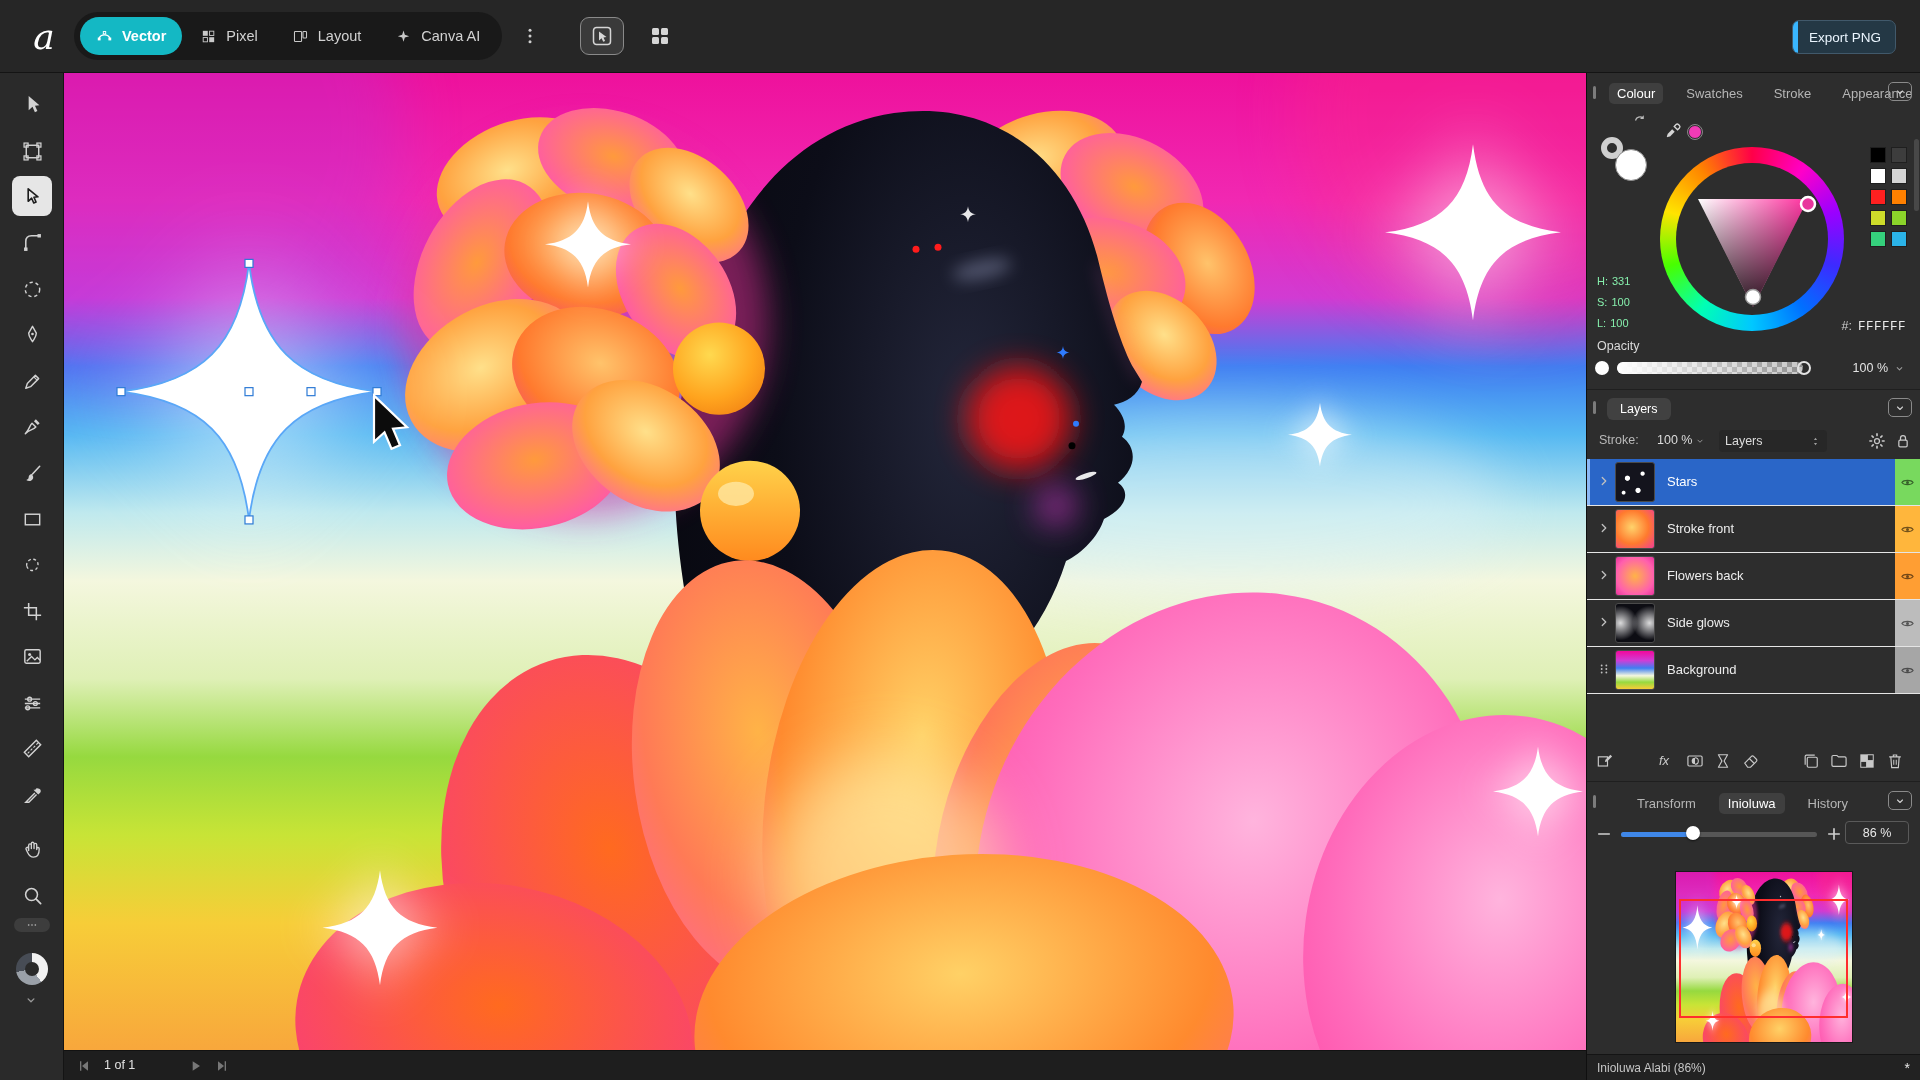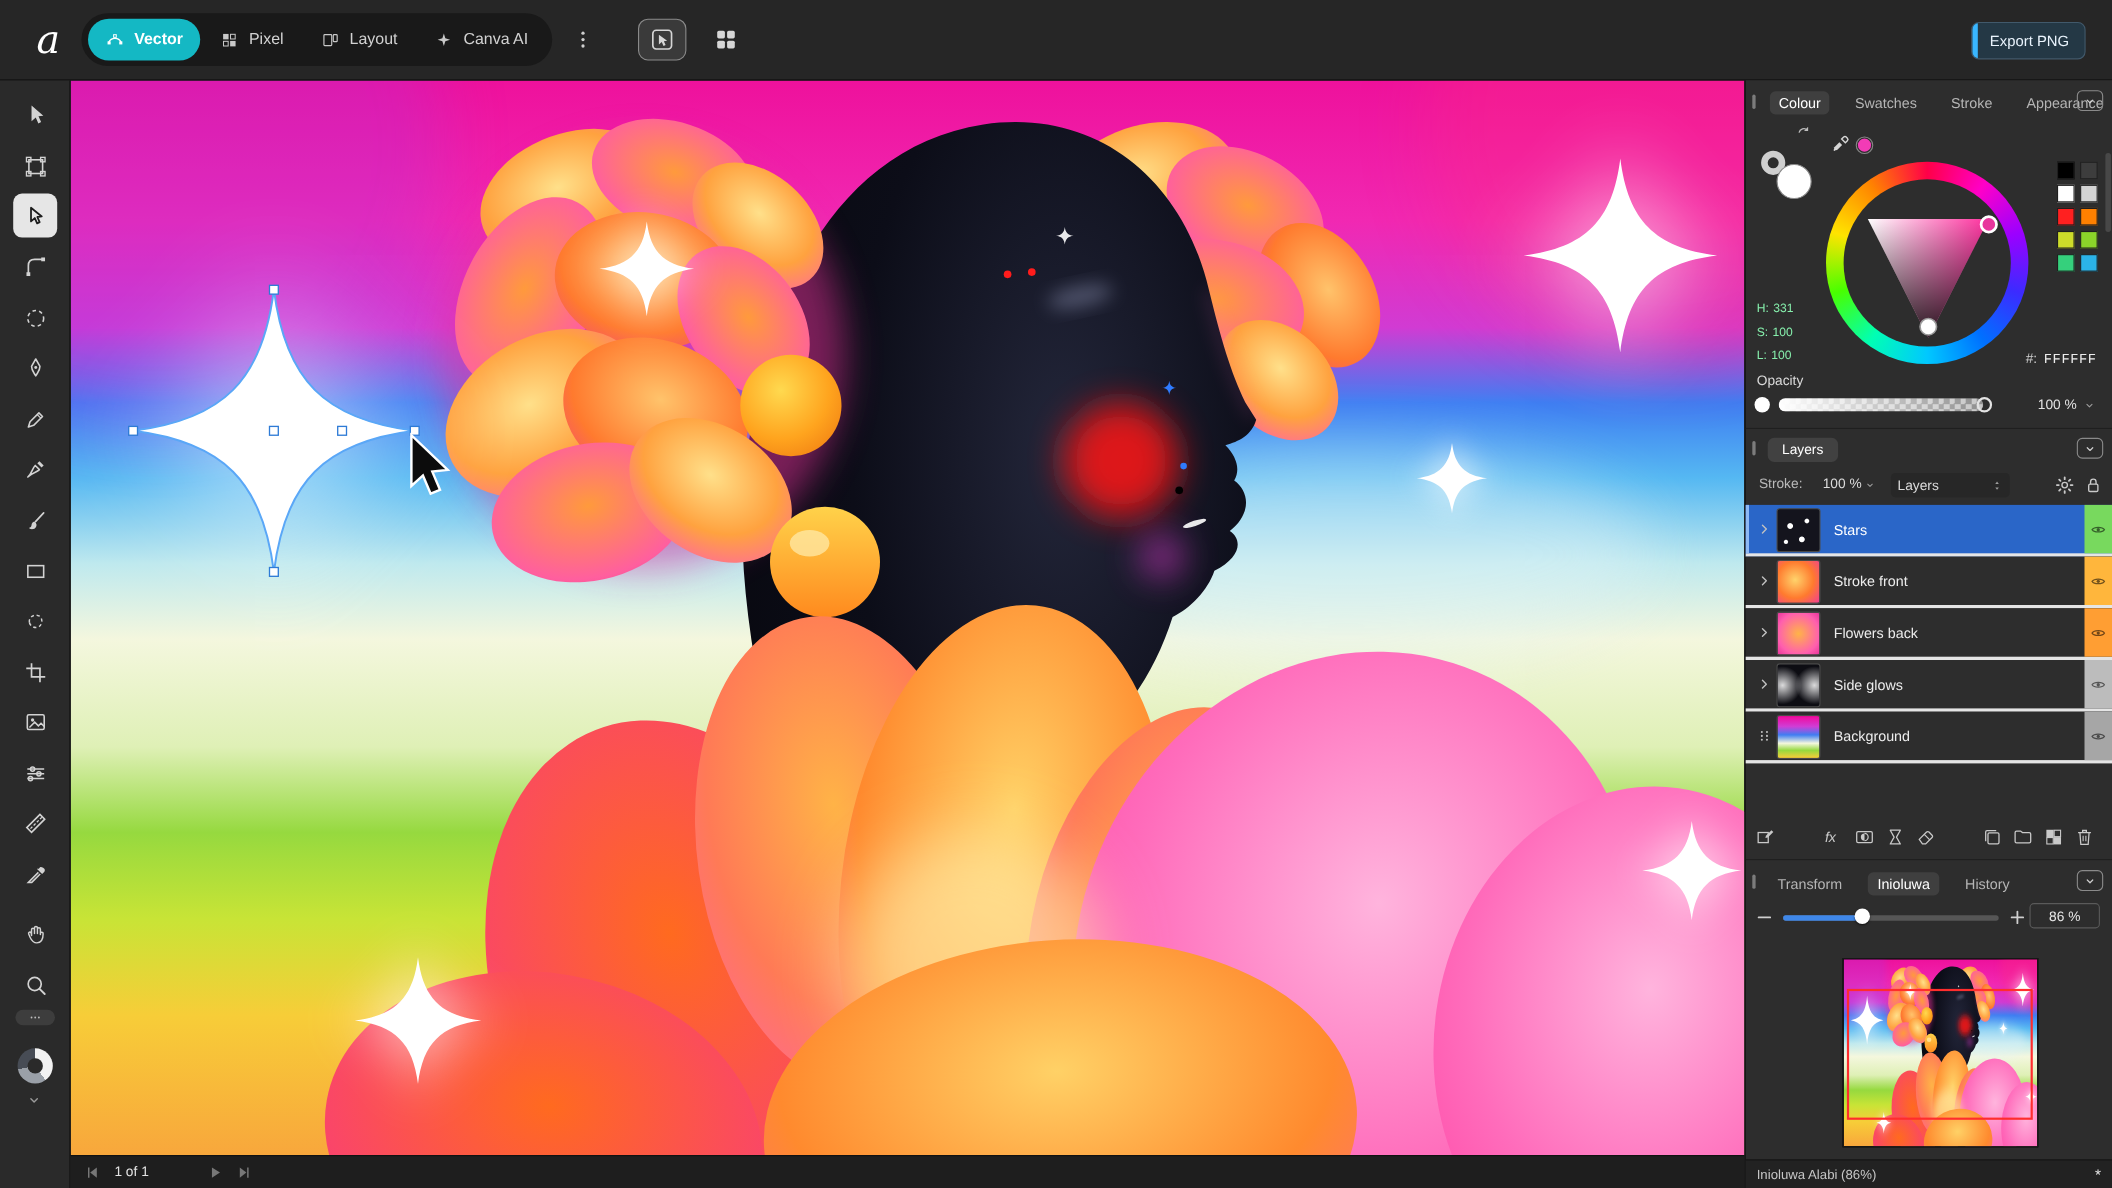--- a/index.html
+++ b/index.html
@@ -102,21 +102,21 @@
   .blend-row .lbl{position:absolute;left:12px;top:6px;}
   .blend-row .opval{position:absolute;left:70px;top:6px;color:#dcdcdc;}
   .blend-row .chev{position:absolute;left:108px;top:9px;width:10px;height:10px;color:#9d9d9d;}
   .blend-row .normal{position:absolute;left:132px;top:3px;width:108px;height:22px;border-radius:4px;
     color:#dcdcdc;display:flex;align-items:center;padding:0 6px;justify-content:space-between;background:#272727;}
   .blend-row .normal .ic{width:11px;height:13px;color:#9d9d9d;}
   .blend-row .gear{position:absolute;left:280px;top:4px;width:20px;height:20px;color:#c9c9c9;}
   .blend-row .lock{position:absolute;left:306px;top:4px;width:20px;height:20px;color:#c9c9c9;}
   
   .layers-list{position:absolute;left:0;right:0;top:386px;}
-  .layer-row{position:relative;height:47px;border-bottom:3px solid #e5e5e5;background:#2d2d2d;}
+  .layer-row{position:relative;height:47px;border-bottom:1px solid #e5e5e5;background:#2d2d2d;}
   .layer-row.selected{background:#2a66c8;}
   .layer-row.selected::before{content:"";position:absolute;left:0;top:0;bottom:0;width:3px;background:#8db9f5;}
   .lr-chevron{position:absolute;left:10px;top:15px;width:14px;height:14px;color:#c0c0c0;}
   .lr-thumb{position:absolute;left:28px;top:3px;width:40px;height:40px;border-radius:3px;border:1px solid #4a4a4a;}
   .lr-name{position:absolute;left:80px;top:15px;font-size:13px;color:#ececec;}
   .layer-row.selected .lr-name{color:#fff;}
   .lr-tag{position:absolute;right:0;top:0;bottom:0;width:25px;display:flex;align-items:center;
     justify-content:center;color:rgba(0,0,0,.55);}
   .lr-tag .ic{width:15px;height:15px;}
   .thumb-0{background:#14141d radial-gradient(circle at 30% 40%,#fff 0 2px,transparent 3px);
@@ -130,21 +130,21 @@
   .thumb-3{background:radial-gradient(circle at 50% 50%,#ffb347,#ff5fae 70%,#e8339b);}
   .thumb-4{background:radial-gradient(circle at 12% 50%,rgba(255,255,255,.85),transparent 45%),
     radial-gradient(circle at 88% 50%,rgba(255,255,255,.85),transparent 45%),#0d0d13;}
   .thumb-5{background:linear-gradient(180deg,#f2089c,#cf3ed6 25%,#3f7ef2 45%,#f4f7de 65%,#96d93f 82%,#f7cd38);}
   
   .licons{position:absolute;left:0;right:0;top:672px;height:34px;color:#c9c9c9;}
   .licon{position:absolute;top:6px;width:20px;height:20px;color:#c9c9c9;}
   .licon.fx{font-size:13px;font-style:italic;font-weight:normal;color:#c9c9c9;width:auto;top:8px;}
   
   .bp-tabs{position:absolute;left:20px;top:718px;right:42px;height:24px;display:flex;gap:14px;
-    align-items:center;font-size:13px;color:#b5b5b5;}
+    align-items:center;font-size:13px;color:#b5b5b5;justify-content:center;}
   .bp-tab{padding:3px 9px;border-radius:5px;}
   .bp-tab.active{background:#3f3f3f;color:#fff;}
   
   .zoom-minus{position:absolute;left:8px;top:752px;width:18px;height:18px;color:#cfcfcf;}
   .zoom-plus{position:absolute;left:238px;top:752px;width:18px;height:18px;color:#cfcfcf;}
   .zoom-track{position:absolute;left:34px;top:759px;width:196px;height:5px;border-radius:3px;background:#565656;}
   .zoom-fill{position:absolute;left:0;top:0;height:5px;width:72px;border-radius:3px;background:#3f87e8;}
   .zoom-knob{position:absolute;left:99px;top:753px;width:14px;height:14px;border-radius:50%;background:#fff;
     box-shadow:0 1px 2px rgba(0,0,0,.6);}
   .zoom-val{position:absolute;left:258px;top:748px;width:64px;height:23px;border:1px solid #5a5a5a;

